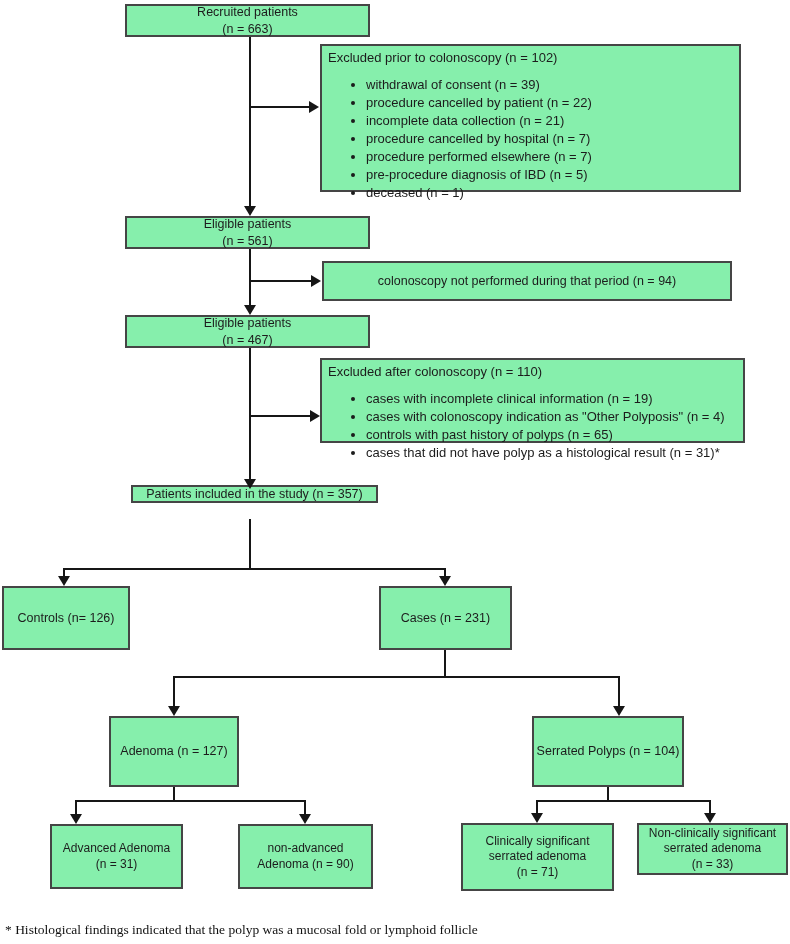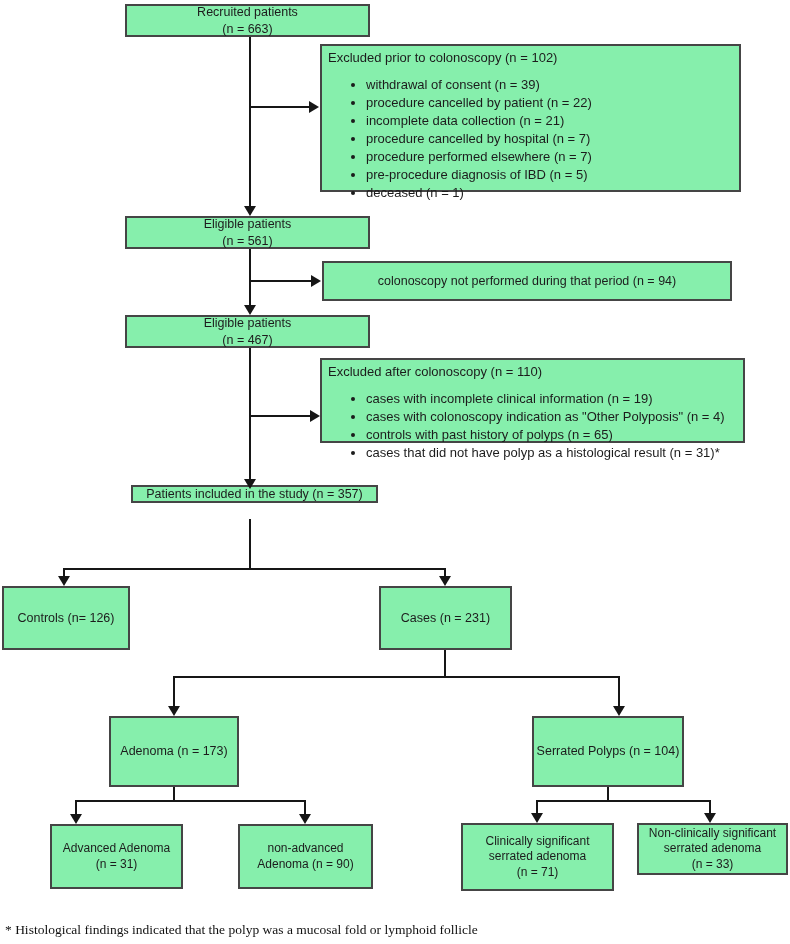--- a/index.html
+++ b/index.html
@@ -92,21 +92,21 @@
 
   <div class="box" style="left:2px; top:586px; width:128px; height:64px;">
     <div class="line">Controls (n= 126)</div>
   </div>
 
   <div class="box" style="left:379px; top:586px; width:133px; height:64px;">
     <div class="line">Cases (n = 231)</div>
   </div>
 
   <div class="box" style="left:109px; top:716px; width:130px; height:71px;">
-    <div class="line">Adenoma (n = 173)</div>
+    <div class="line">Adenoma (n = 127)</div>
   </div>
 
   <div class="box" style="left:532px; top:716px; width:152px; height:71px;">
     <div class="line">Serrated Polyps (n = 104)</div>
   </div>
 
   <div class="box small" style="left:10px; top:824px; width:133px; height:65px;margin-left:40px;">
     <div class="line">Advanced Adenoma</div>
     <div class="line">(n = 31)</div>
   </div>

